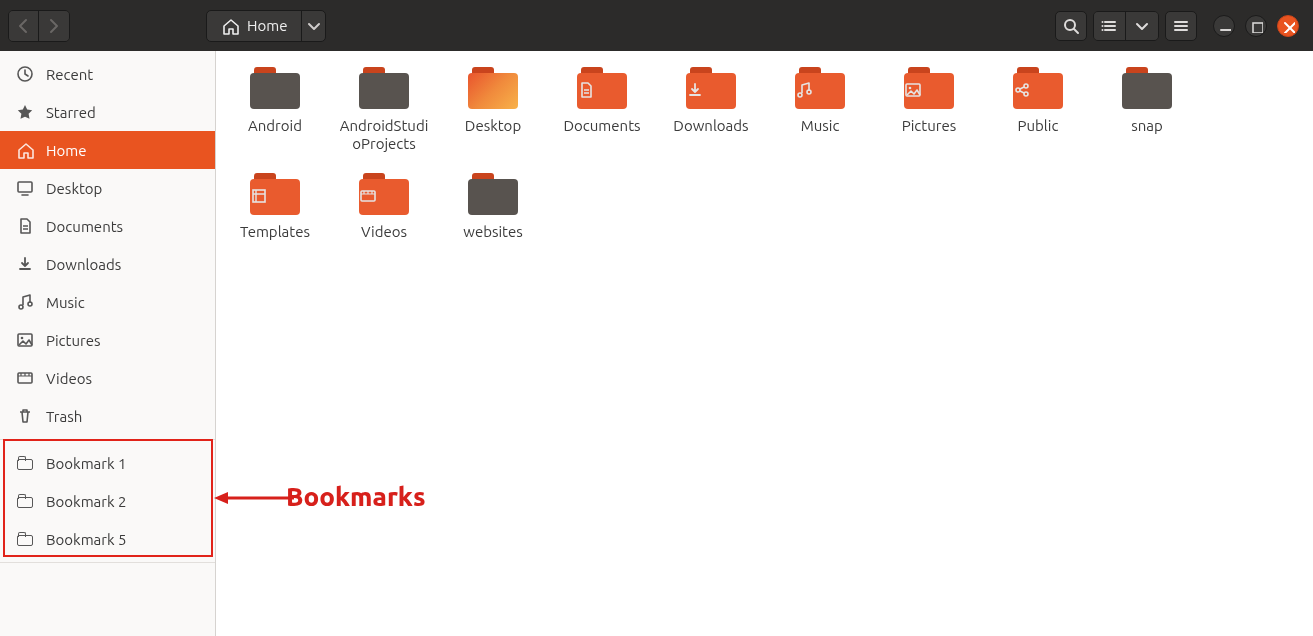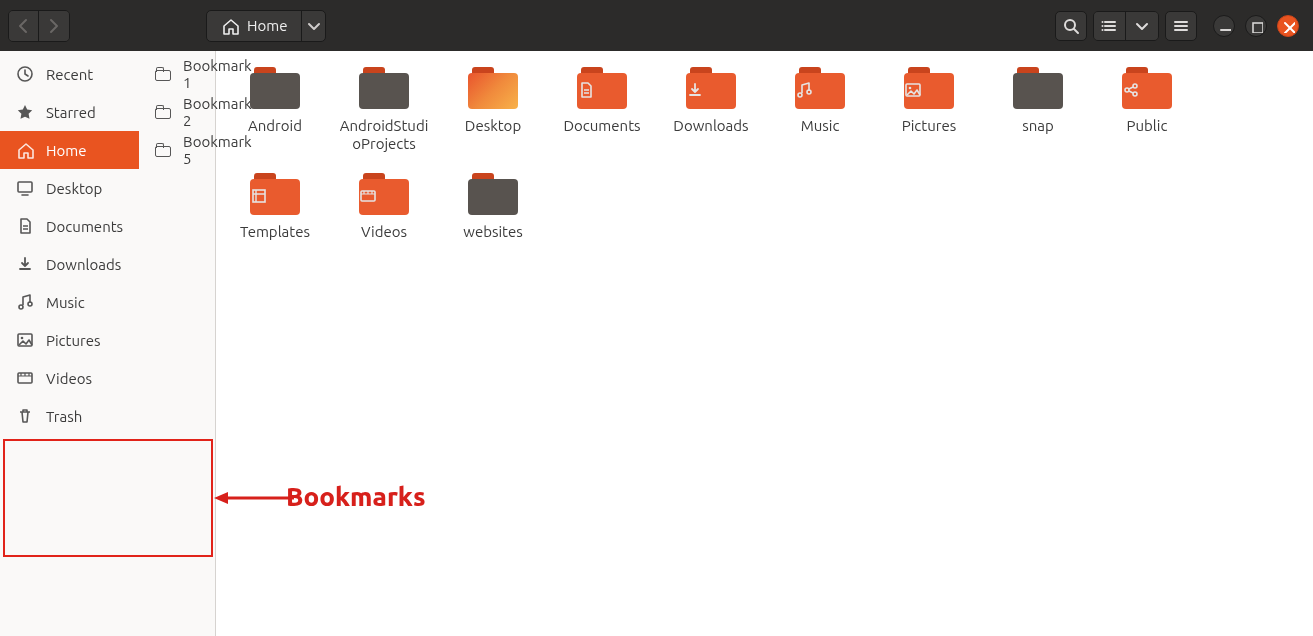--- a/index.html
+++ b/index.html
@@ -15,21 +15,21 @@
   .path-caret { width:24px; display:flex; align-items:center; justify-content:center; border-left:1px solid #1a1a1a; height:100%; color:#cfcccb;}
   .tb-btn { width:32px; height:30px; background:#3a3938; border:1px solid #1a1a1a; border-radius:5px; display:flex; align-items:center; justify-content:center; color:#dedcdb;}
   .tb-split { display:flex; border:1px solid #1a1a1a; border-radius:5px; overflow:hidden; height:30px;}
   .tb-split > div { width:32px; background:#3a3938; display:flex; align-items:center; justify-content:center; color:#dedcdb; border-right:1px solid #1a1a1a;}
   .tb-split > div:last-child{border-right:none;}
   .win-btn { width:22px; height:22px; border-radius:50%; background:#3a3938; border:1px solid #1b1b1b; display:flex; align-items:center; justify-content:center; color:#d8d6d5; font-size:11px;}
   .win-close { background:#e95420; border-color:#c9441a; color:#fff;}
   .tb-right { display:flex; align-items:center; gap:6px; margin-left:auto;}
   .window-controls{display:flex; align-items:center; gap:10px; margin-left:10px; margin-right:6px;}
   .body { display:flex; height:calc(636px - 51px); }
-  .sidebar { width:216px; border-right:1px solid #d6d3d0; background:#faf9f8; display:flex; flex-direction:row; padding-top:4px;}
+  .sidebar { width:216px; border-right:1px solid #d6d3d0; background:#faf9f8; display:flex; flex-direction:column; padding-top:4px;}
   .side-item { height:38px; display:flex; align-items:center; gap:12px; padding:0 16px; color:#3b3b3b; font-size:15px; cursor:pointer;}
   .side-item.active { background:#e95420; color:#fff;}
   .side-item .ico { width:18px; height:18px; display:flex; align-items:center; justify-content:center; color:inherit; opacity:.85;}
   .side-sep { height:1px; background:#e2dfdc; margin:4px 0;}
   .content { flex:1; padding:10px 10px; display:flex; flex-wrap:wrap; align-content:flex-start; gap:0 11px;}
   .file { width:98px; display:flex; flex-direction:column; align-items:center; margin:6px 0 14px 0; cursor:pointer;}
   .file .folder-ico { width:50px; height:42px; position:relative; margin-bottom:8px;}
   .folder-tab{ position:absolute; top:0; left:4px; width:22px; height:10px; border-radius:3px 3px 0 0;}
   .folder-body{ position:absolute; top:6px; left:0; right:0; bottom:0; border-radius:4px;}
   .folder-glyph{position:absolute; top:14px; left:0; right:0; text-align:center; color:#e6e4e3; font-size:16px;}
@@ -382,37 +382,37 @@
           <div class="folder-body"></div>
           <span class="folder-glyph">
             <svg width="18" height="18">
               <use href="#i-picture"></use>
             </svg>
           </span>
         </div>
         <div class="label">Pictures</div>
       </div>
       <div class="file">
+        <div class="folder-ico folder-accent">
+          <div class="folder-tab"></div>
+          <div class="folder-body"></div>
+          <span class="folder-glyph">
+            <svg width="18" height="18">
+              <use href="#i-share"></use>
+            </svg>
+          </span>
+        </div>
+        <div class="label">Public</div>
+      </div>
+      <div class="file">
         <div class="folder-ico folder-plain">
           <div class="folder-tab"></div>
           <div class="folder-body"></div>
         </div>
         <div class="label">snap</div>
-      </div>
-      <div class="file">
-        <div class="folder-ico folder-accent">
-          <div class="folder-tab"></div>
-          <div class="folder-body"></div>
-          <span class="folder-glyph">
-            <svg width="18" height="18">
-              <use href="#i-share"></use>
-            </svg>
-          </span>
-        </div>
-        <div class="label">Public</div>
       </div>
       <div class="file">
         <div class="folder-ico folder-accent">
           <div class="folder-tab"></div>
           <div class="folder-body"></div>
           <span class="folder-glyph">
             <svg width="18" height="18">
               <use href="#i-template"></use>
             </svg>
           </span>

